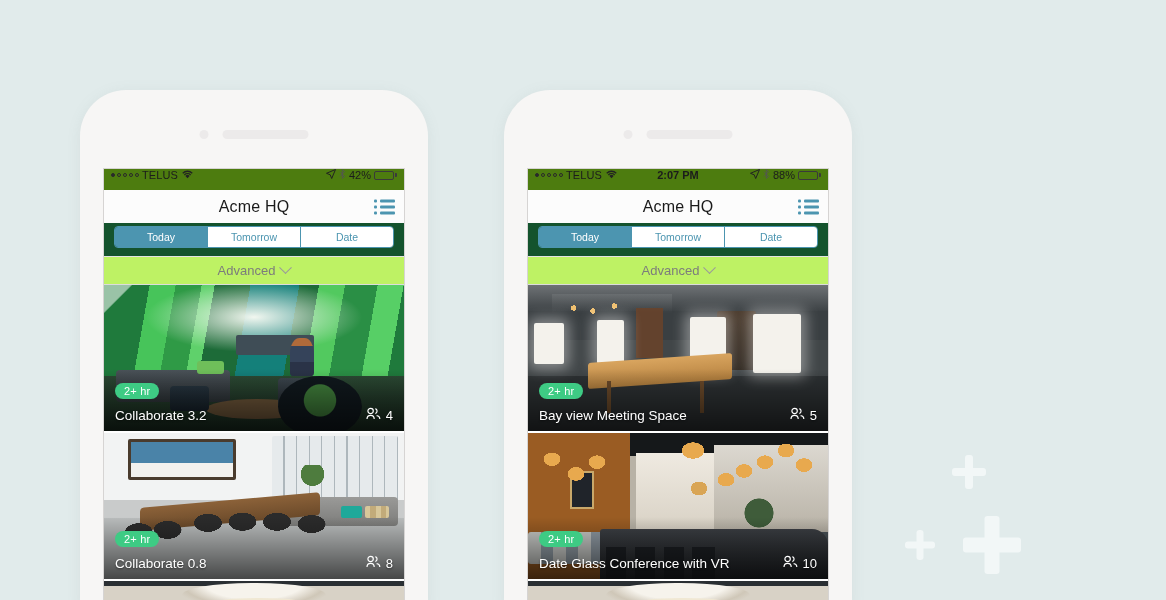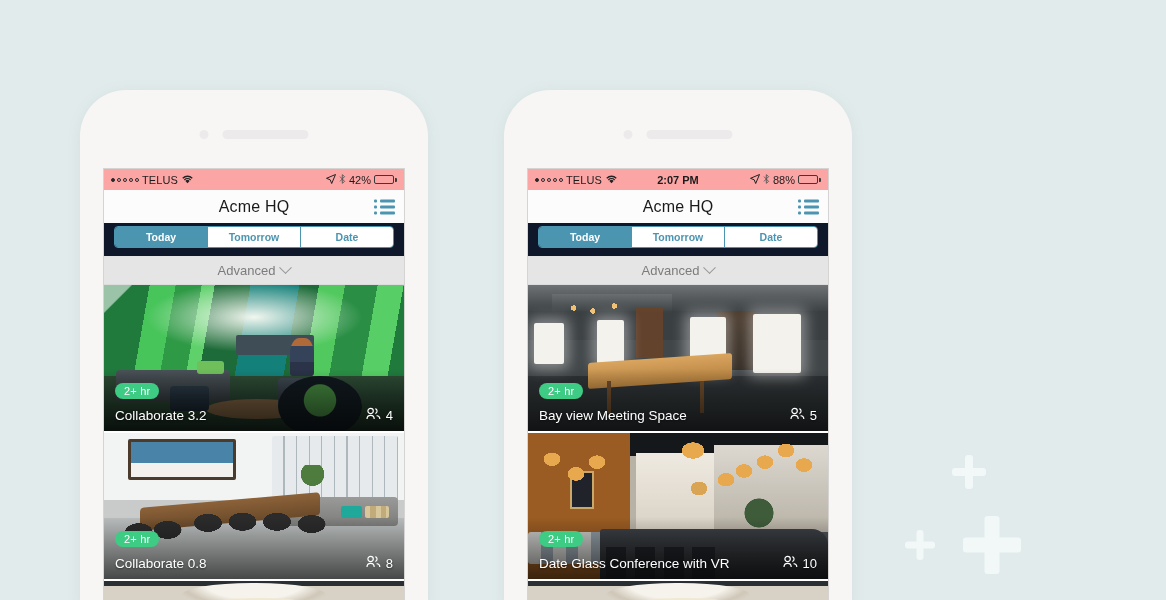--- a/index.html
+++ b/index.html
@@ -37,24 +37,24 @@
     width:302px;height:442px;
     background:#ffffff;
     overflow:hidden;
     border:1px solid #d6d4d3;
     border-bottom:none;
     box-sizing:border-box;
   }
 
   
   .statusbar{
-    height:21px;display:flex;align-items:center;
+    height:21px;display:flex;align-items:flex-start;
     padding:0 7px;font-size:11px;color:#1c1c1c;
     font-family:"Liberation Sans", sans-serif;
-    position:relative;background:#fca5a5;gap:48px;
+    position:relative;background:#4d7c0f;gap:48px;
   }
   .sb-left{display:flex;align-items:center;gap:3px;}
   .dots{display:flex;align-items:center;gap:2px;}
   .dots b{width:4px;height:4px;border-radius:50%;border:1px solid #2a2a2a;box-sizing:border-box;display:block;}
   .dots b.on{background:#2a2a2a;}
   .carrier{font-size:11px;letter-spacing:.1px;}
   .wifi{display:inline-block;margin-left:1px;}
   .sb-center{position:absolute;left:0;right:0;text-align:center;font-size:11px;font-weight:bold;pointer-events:none;}
   .sb-right{margin-left:auto;display:flex;align-items:center;gap:3px;position:relative;z-index:2;}
   .batt{display:inline-flex;align-items:center;}
@@ -68,36 +68,36 @@
     justify-content:center;position:relative;
   }
   .nav-title{font-size:16px;color:#1a1a1a;font-weight:normal;letter-spacing:.2px;}
   .nav-icon{position:absolute;right:9px;top:50%;transform:translateY(-50%);
     display:flex;flex-direction:column;gap:3px;cursor:pointer;}
   .nav-icon .row{display:flex;align-items:center;gap:3px;}
   .nav-icon .row s{width:3px;height:3px;background:#4c95b0;display:block;border-radius:1px;text-decoration:none;}
   .nav-icon .row u{width:15px;height:3px;background:#4c95b0;display:block;border-radius:1px;text-decoration:none;}
 
   
-  .segwrap{background:#0f172a;padding:3px 10px 8px;font-weight:bold;}
+  .segwrap{background:#14532d;padding:3px 10px 8px;}
   .segmented{
     display:flex;border:1px solid #4c95b0;border-radius:4px;overflow:hidden;
     height:20px;
   }
   .seg{
     flex:1;display:flex;align-items:center;justify-content:center;
     font-size:10.5px;color:#4c95b0;background:#fff;
     border-right:1px solid #4c95b0;cursor:pointer;
   }
   .seg:last-child{border-right:none;}
   .seg.active{background:#4c95b0;color:#ffffff;}
 
   
   .advanced{
-    height:27px;background:#e5e5e5;border-top:1px solid #e3e3e3;border-bottom:1px solid #dcdcdc;
+    height:27px;background:#bef264;border-top:1px solid #e3e3e3;border-bottom:1px solid #dcdcdc;
     display:flex;align-items:center;justify-content:center;gap:6px;
     font-size:13px;color:#7c7c7c;cursor:pointer;
   }
   .chev{width:8px;height:8px;border-right:1.6px solid #9a9a9a;border-bottom:1.6px solid #9a9a9a;
     transform:rotate(45deg) translate(-2px,-2px);}
 
   
   .cards{position:relative;}
   .card{
     position:relative;height:146px;overflow:hidden;border-bottom:2px solid #ffffff;

